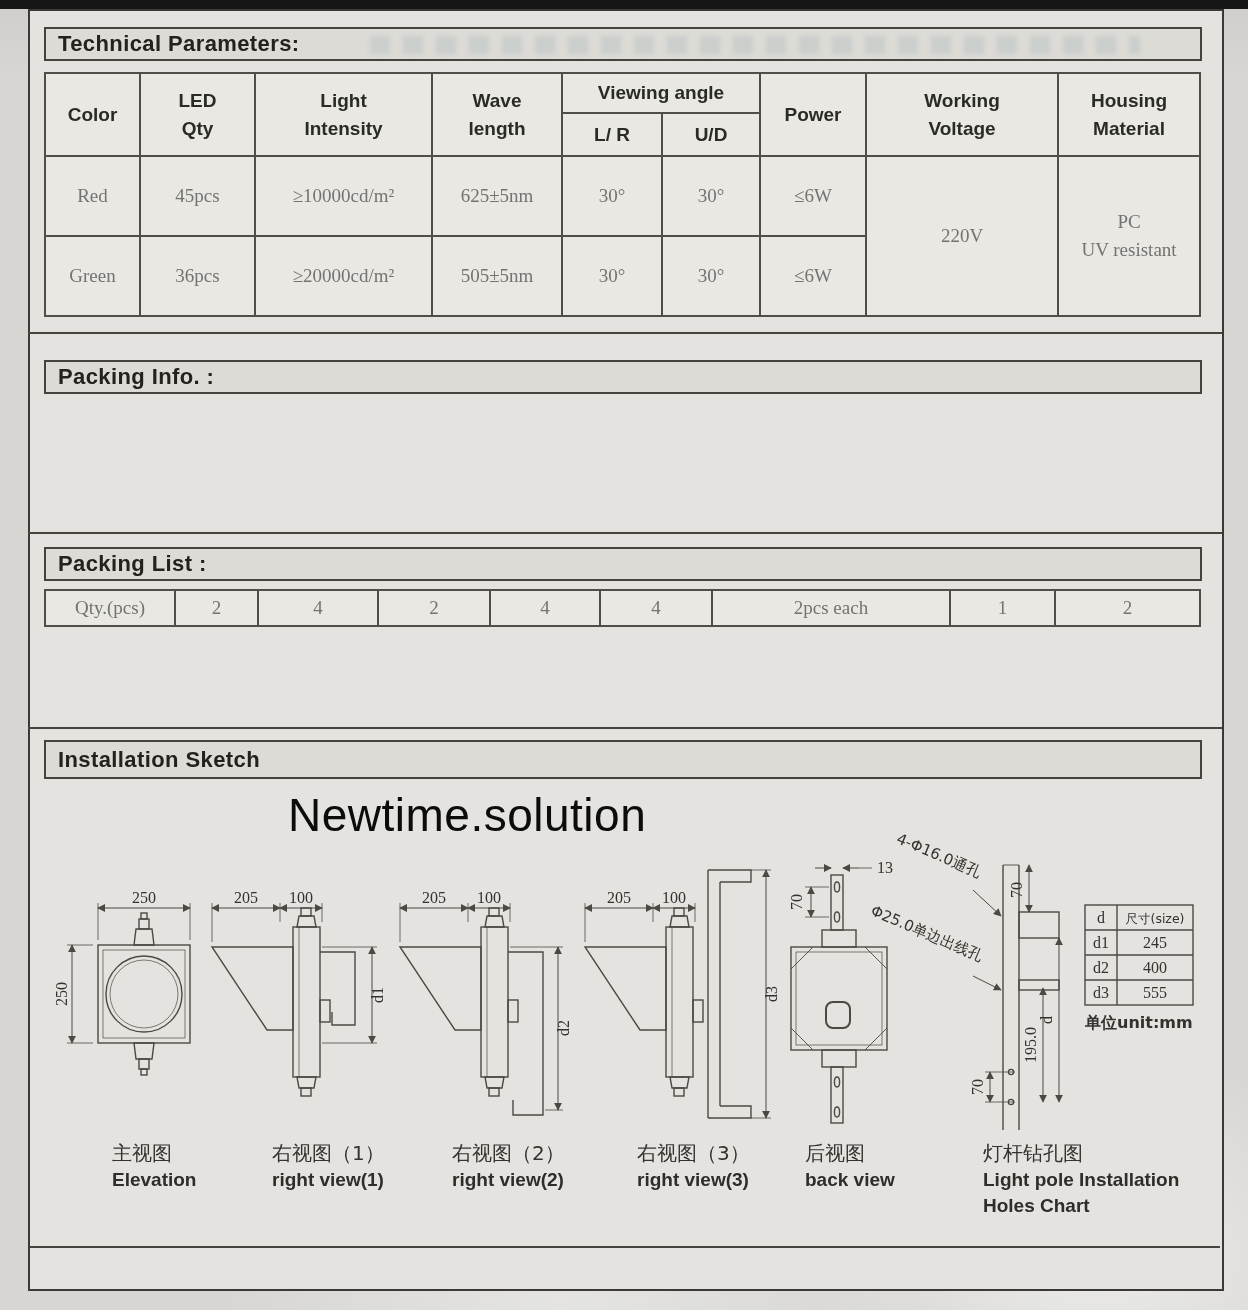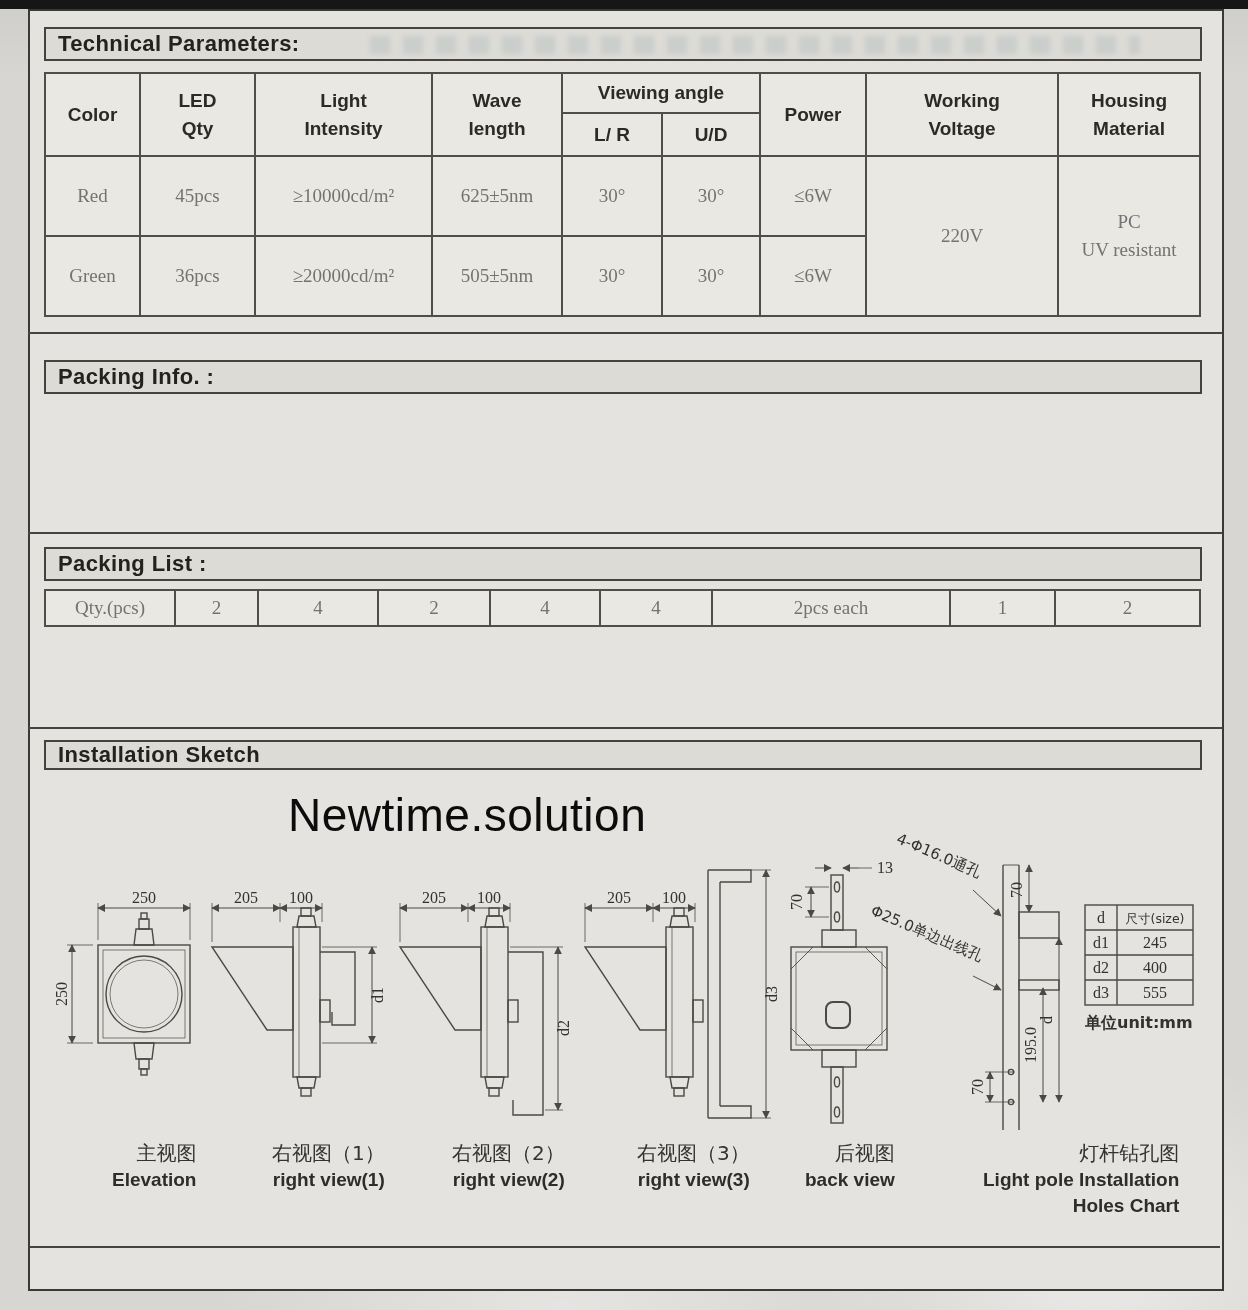--- a/index.html
+++ b/index.html
@@ -27,21 +27,21 @@
   table{border-collapse:collapse;table-layout:fixed;position:absolute;background:#e9e8e3;}
   td{border:2px solid #4f4e48;text-align:center;vertical-align:middle;
      overflow:hidden;padding:0 4px;}
   .hd{font-weight:bold;font-size:19px;font-family:"Liberation Sans",sans-serif;color:#2a2a27;}
   .vl{font-size:19px;font-family:"Liberation Serif",serif;color:#737373;}
   .pre{white-space:pre-line;line-height:1.45;margin-top:7px;}
   .serifhd{font-family:"Liberation Serif",serif;font-weight:normal;font-size:19px;}
   
   .watermark{position:absolute;left:288px;top:788px;font-size:46px;color:#0c0c0c;
     font-family:"Liberation Sans",sans-serif;letter-spacing:.5px;}
-  .cap{position:absolute;line-height:1.35;text-align:right;}
+  .cap{position:absolute;line-height:1.35;text-align:left;}
   .cap .zh{font-size:20px;color:#34332f;font-family:"DejaVu Sans",sans-serif;}
   .cap .en{font-size:19px;font-weight:bold;color:#2e2d2a;white-space:pre-line;}
   svg text{font-family:"Liberation Serif",serif;fill:#33322e;}
   .zhs{font-family:"DejaVu Sans",sans-serif;}
 </style>
 </head>
 <body>
 
 <div class="topstrip"></div>
 <div class="outer"></div>
@@ -150,21 +150,21 @@
     <td class="vl">2</td>
     <td class="vl">4</td>
     <td class="vl">4</td>
     <td class="vl">2pcs each</td>
     <td class="vl">1</td>
     <td class="vl">2</td>
   </tr>
 </tbody>
   </table>
 
-<div class="titlebar" style="top:740px;height:30px">
+<div class="titlebar" style="top:740px;height:39px">
   <span>Installation Sketch</span>
 </div>
 <div class="watermark">Newtime.solution</div>
 
 <svg style="position:absolute;left:45px;top:820px" width="1160" height="330" viewBox="0 0 1160 330">
   <defs>
     <marker id="arr" viewBox="0 0 10 10" markerWidth="8" markerHeight="8" refX="9" refY="5" orient="auto-start-reverse">
       <path d="M0,0L10,5L0,10z" fill="#4a4944"></path>
     </marker>
   </defs>

